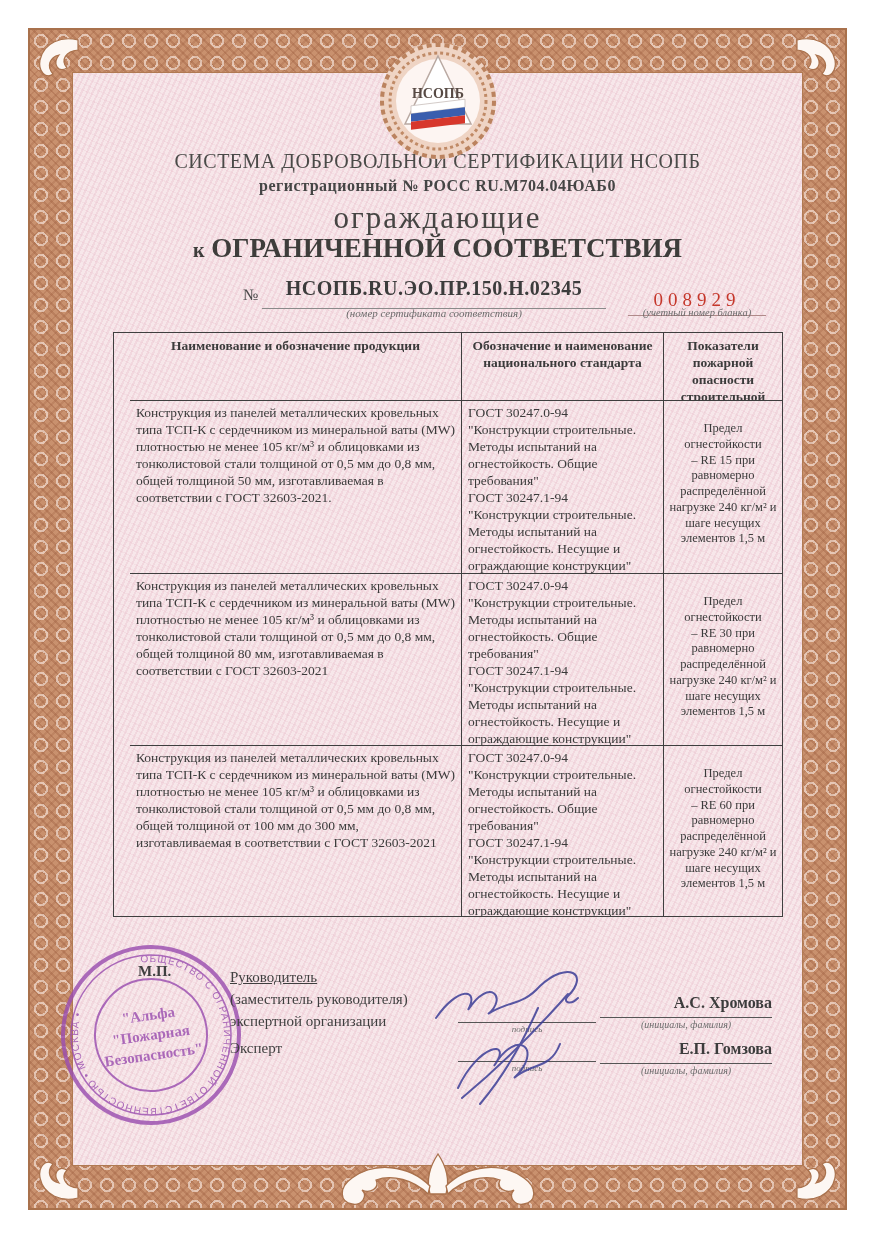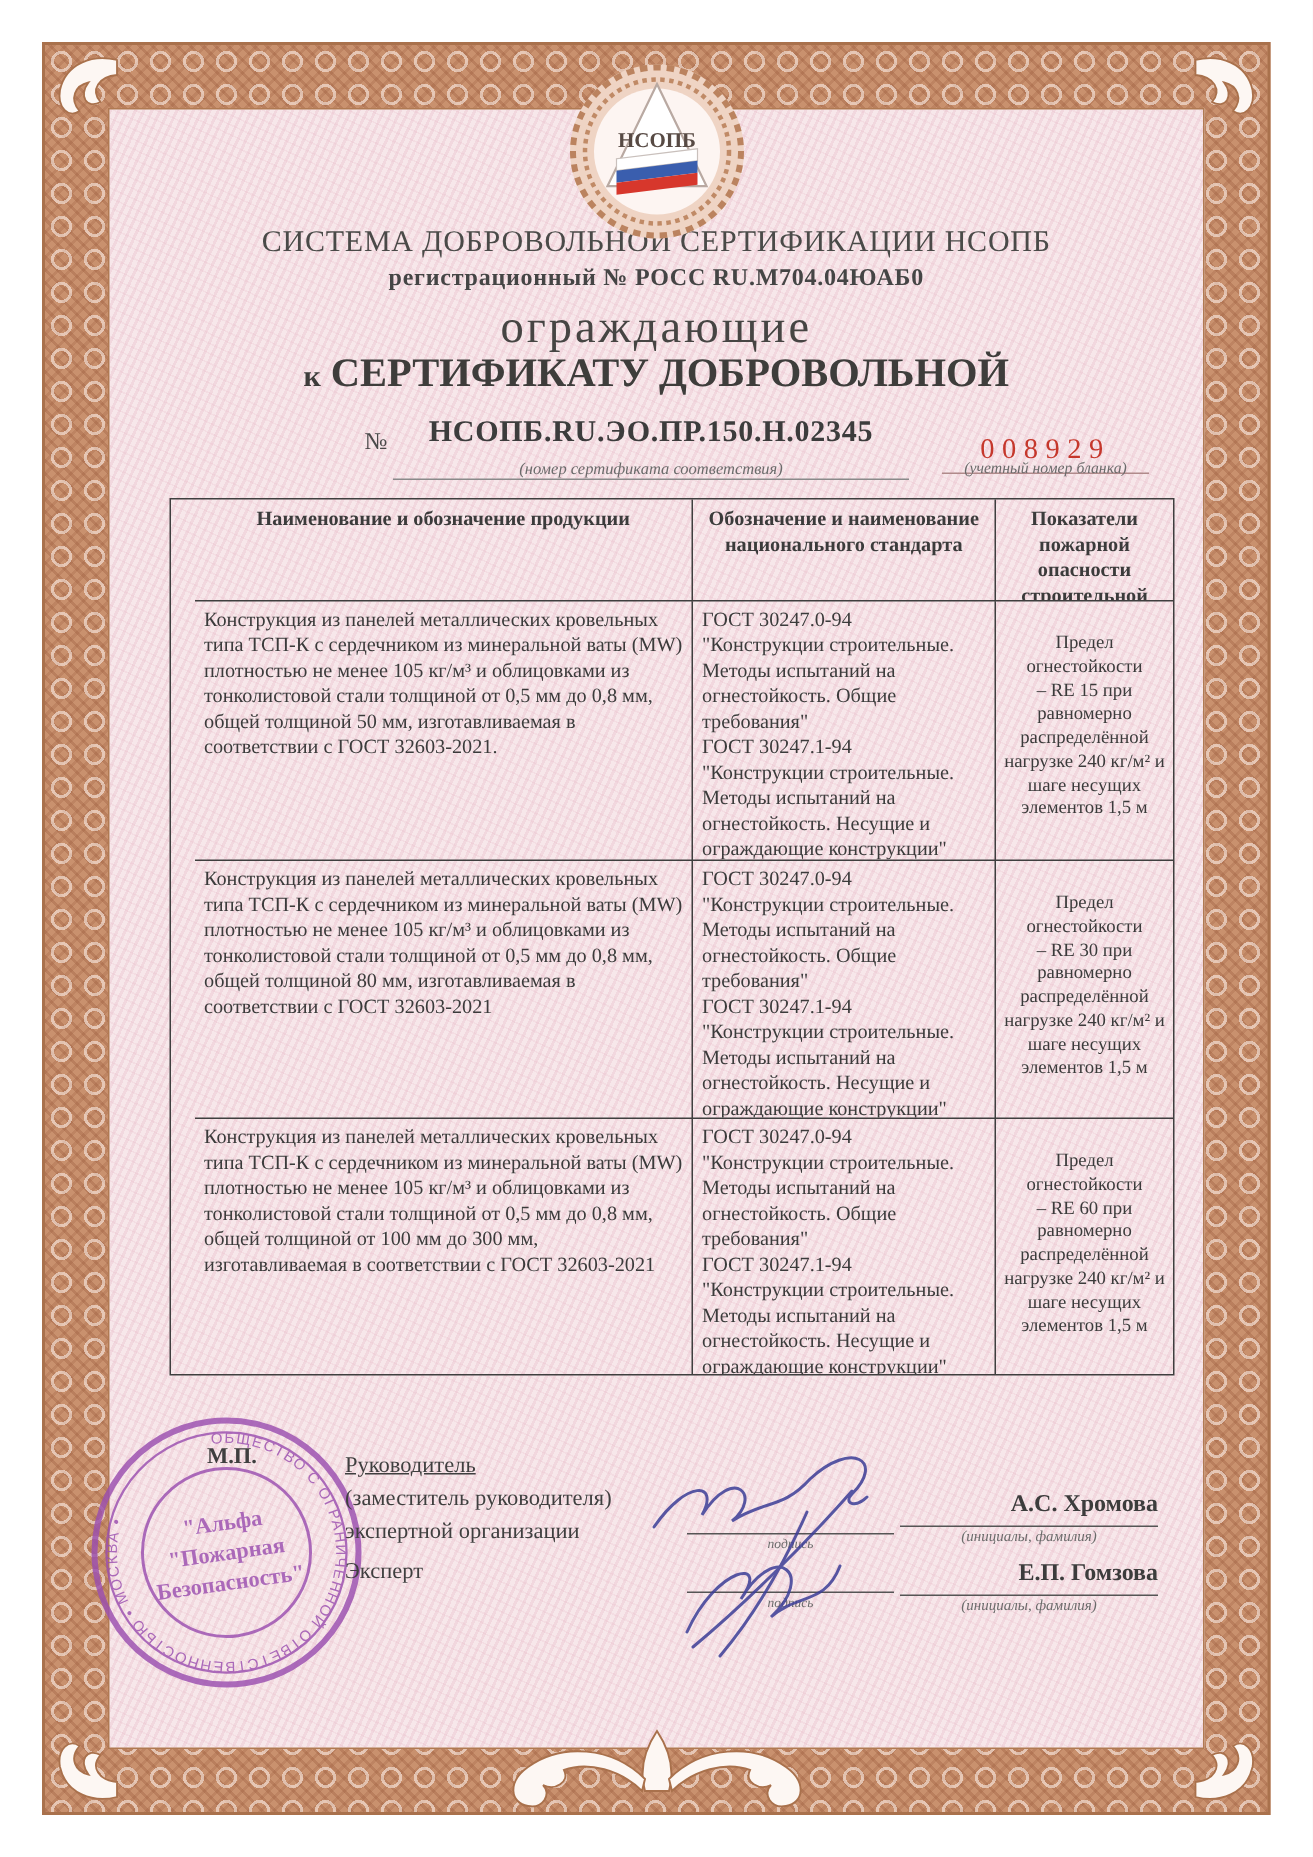--- a/index.html
+++ b/index.html
@@ -32,21 +32,21 @@
   
   .abs{position:absolute;}
   .centered{left:0;width:100%;text-align:center;}
   .system-title{top:150px;font-size:20px;letter-spacing:.5px;color:#4a4a48;}
   .reg-line{top:177px;font-size:16px;font-weight:bold;letter-spacing:.5px;color:#454545;}
   .appendix{top:200px;font-size:31px;letter-spacing:2px;color:#464543;}
   .cert-title{top:233px;font-size:27px;font-weight:bold;color:#3e3d3b;}
   .cert-title .prefix{font-size:20px;font-weight:bold;}
   .num-sign{left:243px;top:286px;font-size:16px;color:#4a4a4a;}
   .cert-num-wrap{left:262px;top:277px;width:344px;text-align:center;
-    border-bottom:1px solid #8a8a8a;padding-bottom:19px;}
+    border-bottom:1px solid #8a8a8a;padding-bottom:8px;}
   .cert-num{font-size:20px;font-weight:bold;color:#3c3c3c;letter-spacing:.5px;}
   .cert-num-caption{left:262px;top:307px;width:344px;text-align:center;
     font-size:11px;font-style:italic;color:#6b6b6b;}
   .blank-num-wrap{left:628px;top:277px;width:138px;text-align:center;
     border-bottom:1px solid #b08a8a;padding-bottom:4px;margin-top:12px;}
   .blank-num{font-size:19px;letter-spacing:5px;color:#c5372b;}
   .blank-num-caption{left:628px;top:307px;width:138px;text-align:center;
     font-size:10.5px;font-style:italic;color:#6b6b6b;}
   
   .tbl{position:absolute;left:113px;top:332px;display:grid;
@@ -118,21 +118,21 @@
       <rect x="34" y="78" width="54" height="8" fill="#d7372c"></rect>
     </g>
     <text x="61" y="58" text-anchor="middle" font-family="Liberation Serif, serif" font-size="14" font-weight="bold" fill="#574a44">НСОПБ</text>
   </svg>
 
   <div class="abs centered system-title">СИСТЕМА ДОБРОВОЛЬНОЙ СЕРТИФИКАЦИИ НСОПБ</div>
   <div class="abs centered reg-line">регистрационный № РОСС RU.М704.04ЮАБ0</div>
   <div class="abs centered appendix">ограждающие</div>
   <div class="abs centered cert-title">
     <span class="prefix">к</span>
-    <span>СЕРТИФИКАТУ ДОБРОВОЛЬНОЙ</span>
+    <span>ОГРАНИЧЕННОЙ СООТВЕТСТВИЯ</span>
   </div>
 
   <div class="abs num-sign">№</div>
   <div class="abs cert-num-wrap">
     <span class="cert-num">НСОПБ.RU.ЭО.ПР.150.Н.02345</span>
   </div>
   <div class="abs cert-num-caption">(номер сертификата соответствия)</div>
   <div class="abs blank-num-wrap">
     <span class="blank-num">008929</span>
   </div>

